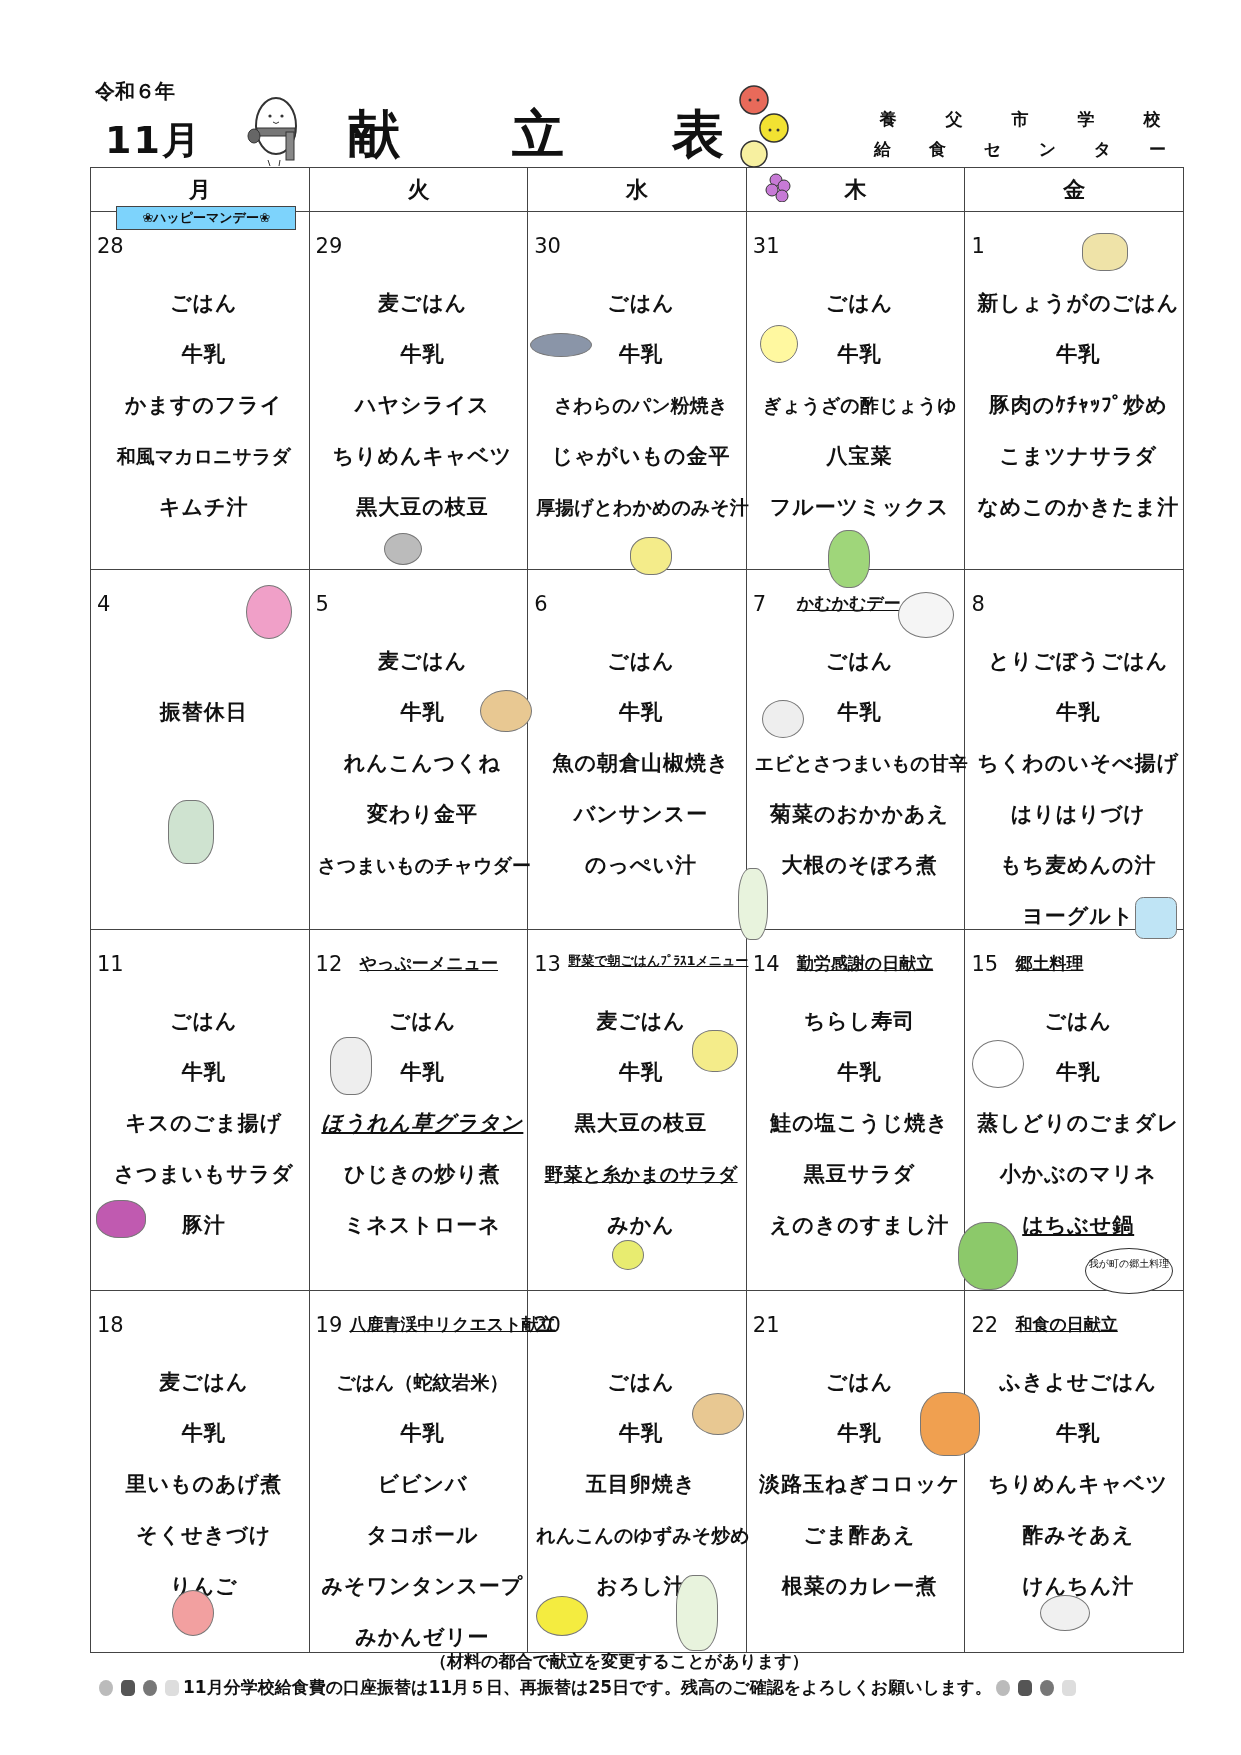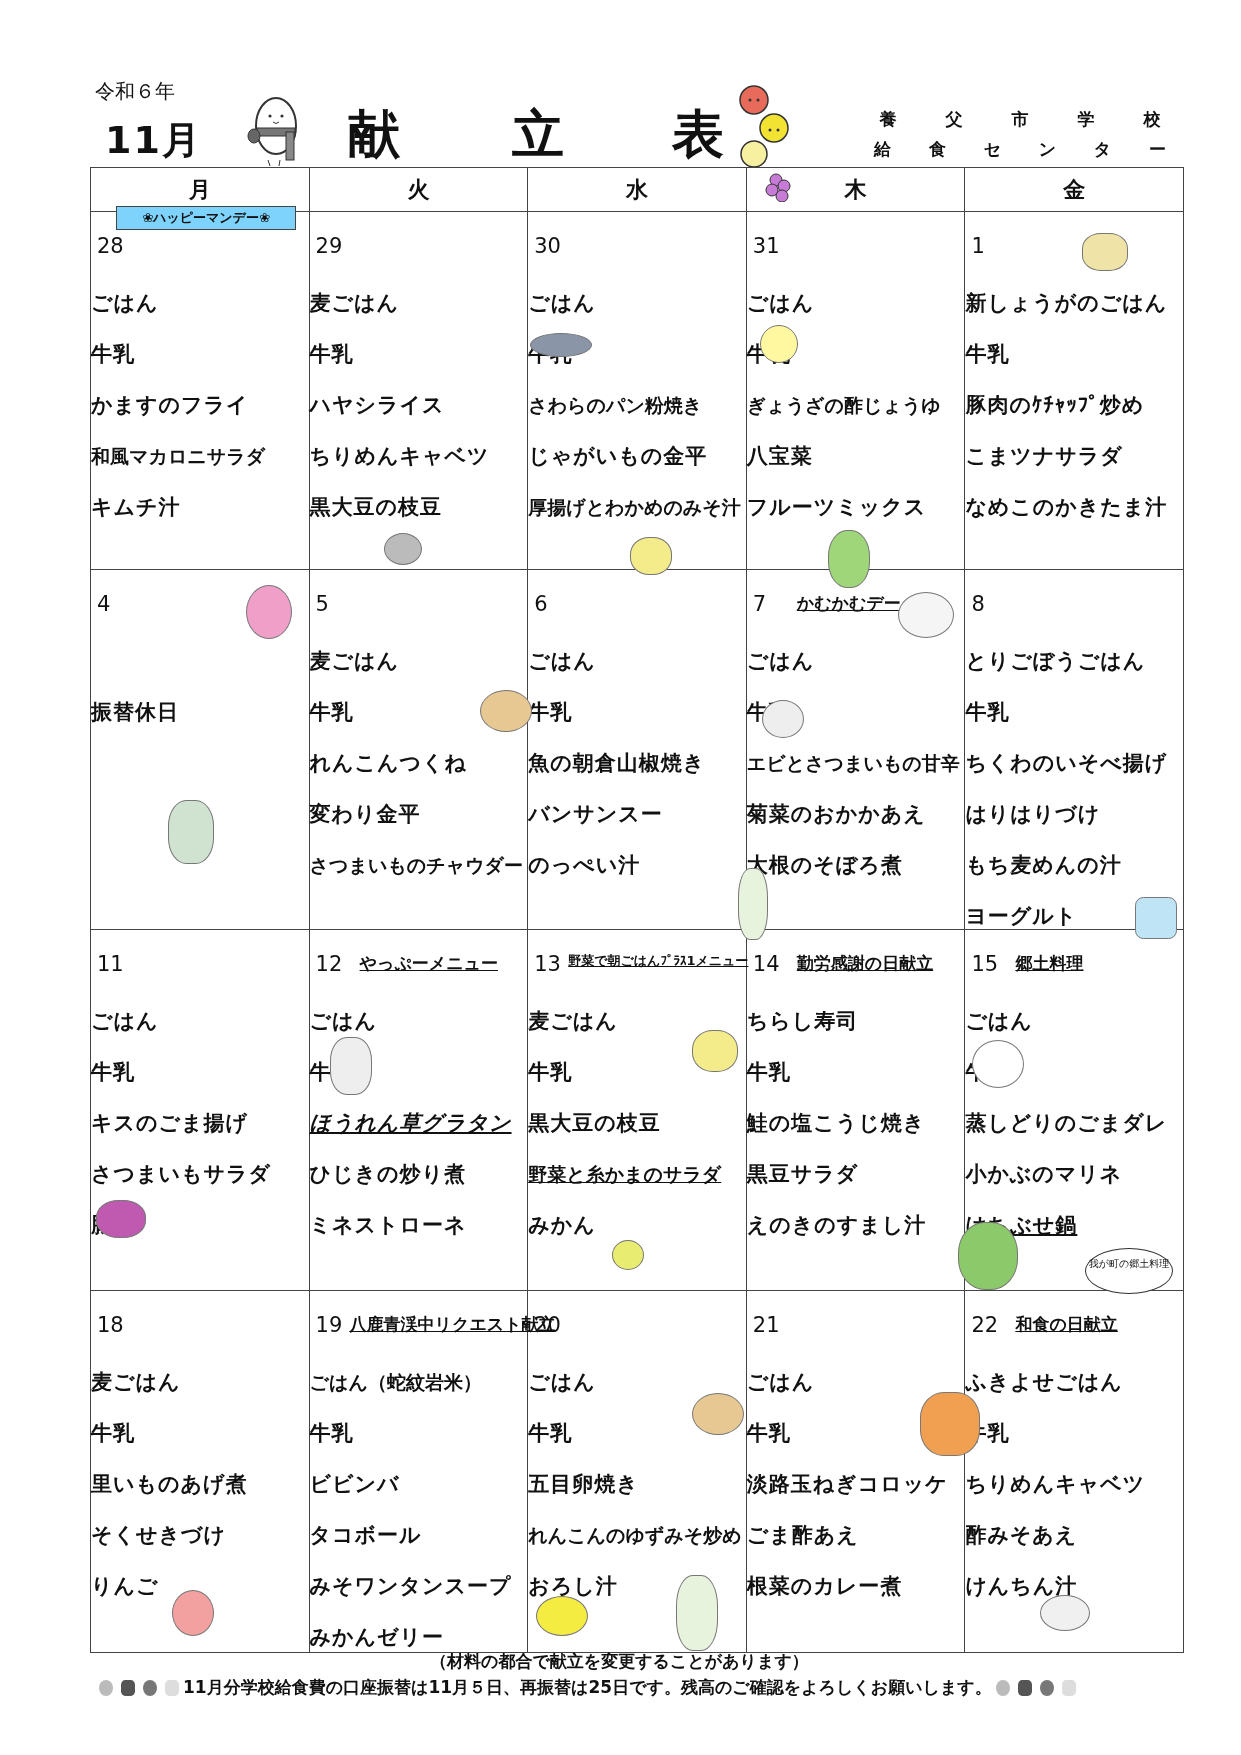--- a/index.html
+++ b/index.html
@@ -1,37 +1,37 @@
 <!DOCTYPE html>
 <html><head>
 <meta charset="utf-8">
 <style>
   html, body { margin:0; padding:0; background:#ffffff; }
   body { width:1241px; height:1755px; position:relative; overflow:hidden;
          font-family:"DejaVu Sans", "Liberation Sans", sans-serif; color:#111; }
   .abs { position:absolute; }
-  .year { left:95px; top:78px; font-size:20px; font-weight:normal; }
+  .year { left:95px; top:78px; font-size:20px; font-weight:bold; }
   .month { left:105px; top:115px; font-size:38px; font-weight:bold; letter-spacing:2px; }
   .title { top:100px; height:60px; font-size:52px; font-weight:bold; }
   .org { font-size:17px; font-weight:bold; letter-spacing:0; }
   .org span { display:inline-block; text-align:center; }
   .mascot { left:242px; top:88px; width:66px; height:80px; }
   .fruits { left:732px; top:82px; width:72px; height:120px; }
 
   table.menu { position:absolute; left:90px; top:167px; border-collapse:collapse; table-layout:fixed; width:1094px; }
   table.menu td, table.menu th { border:1.5px solid #444; padding:0; vertical-align:top; position:relative; }
   table.menu th { height:43px; font-size:22px; font-weight:bold; text-align:center; vertical-align:middle; }
   .r1 td { height:357px; }
   .r2 td { height:359px; }
   .r3 td { height:360px; }
   .r4 td { height:361px; }
   .day { position:absolute; left:6px; top:22px; font-size:21px; font-family:"DejaVu Sans", sans-serif; }
   .r1 .day { top:22px; }
   .theme { position:absolute; top:22px; font-size:17px; font-weight:bold; text-decoration:underline; white-space:nowrap; }
-  .dishes { position:absolute; left:0; right:0; top:66px; }
+  .dishes { position:absolute; left:8px; right:0; top:66px; text-align:center; }
   .dish { height:51px; line-height:51px; font-size:21px; font-weight:bold; white-space:nowrap; letter-spacing:1px; }
   .dish.small { font-size:19px; letter-spacing:0; }
   .dish.u { text-decoration:underline; }
   .dish.em { font-style:italic; text-decoration:underline; }
   .happy { position:absolute; left:116px; top:206px; width:178px; height:22px; border:1.5px solid #444;
            background:#7dd3fc; font-size:13px; font-weight:bold; text-align:center; line-height:22px; z-index:3; }
   .ill { position:absolute; z-index:2; }
   .bubble { position:absolute; right:10px; bottom:-4px; width:88px; height:46px; border:1.5px solid #333;
             border-radius:50%; background:#fff; font-size:10px; text-align:center; line-height:14px; padding-top:8px; box-sizing:border-box; z-index:3; }
   .note { left:430px; top:1650px; font-size:17px; font-weight:bold; }

